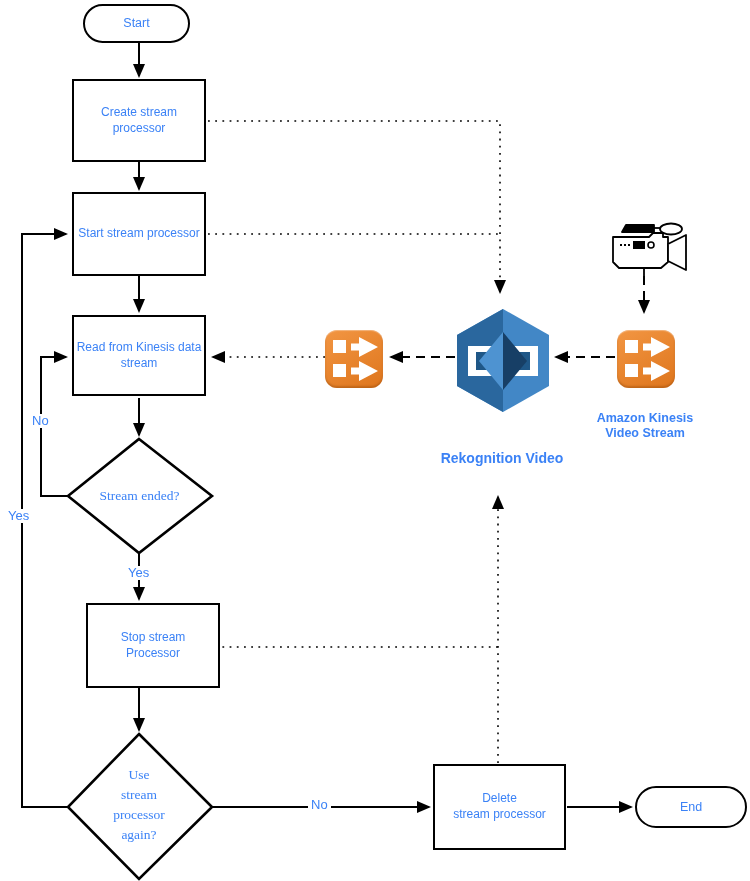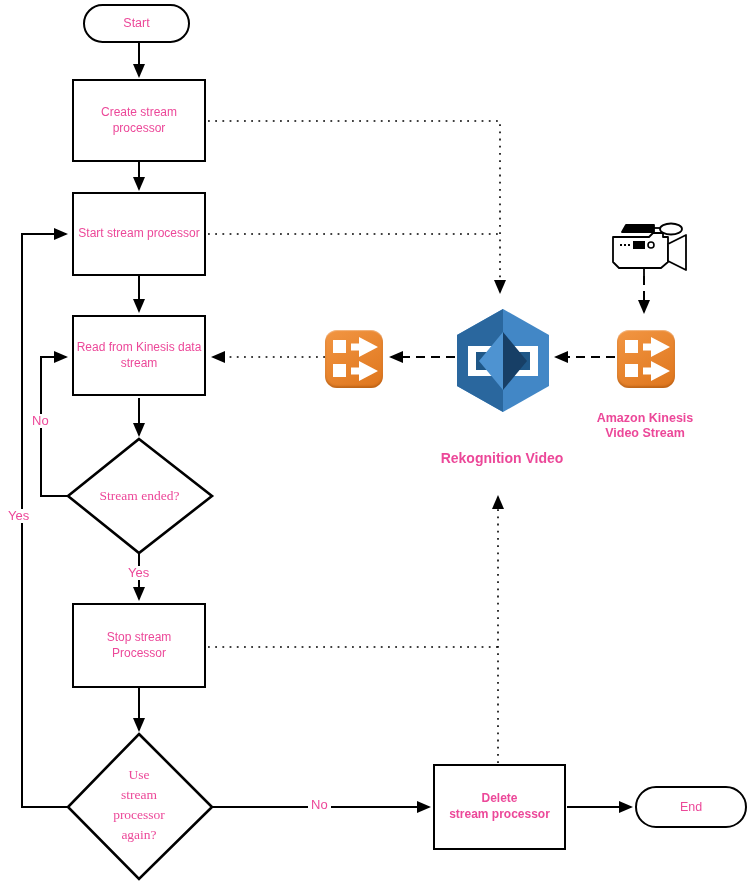--- a/index.html
+++ b/index.html
@@ -1,18 +1,18 @@
 <!DOCTYPE html>
 <html><head>
 <meta charset="utf-8">
 <style>
   html,body{margin:0;padding:0;background:#ffffff;}
   #canvas{
     position:relative;width:750px;height:881px;background:#ffffff;overflow:hidden;
-    font-family:"Liberation Sans","DejaVu Sans",sans-serif;color:#ec4899;
+    font-family:"Liberation Sans","DejaVu Sans",sans-serif;color:#3b82f6;
   }
   #wires{position:absolute;left:0;top:0;z-index:1;}
   .node{
     position:absolute;z-index:2;background:#fff;border:2px solid #000;
     display:flex;align-items:center;justify-content:center;text-align:center;
     font-size:12px;line-height:1.3;white-space:pre-line;box-sizing:border-box;
   }
   .oval{border-radius:22px;font-size:12.5px;}
   .diamond-label{
     position:absolute;z-index:2;display:flex;align-items:center;justify-content:center;
@@ -91,31 +91,31 @@
     <span>Start stream processor</span>
   </div>
 
   <div class="node" style="left:72px;top:315px;width:134px;height:81px;">
     <span>Read from Kinesis data
 stream</span>
   </div>
 
   <div class="diamond-label" style="left:69px;top:486px;width:141px;height:20px;">Stream ended?</div>
 
-  <div class="node" style="left:72px;top:603px;width:134px;height:85px;">
+  <div class="node" style="left:86px;top:603px;width:134px;height:85px;">
     <span>Stop stream
 Processor</span>
   </div>
 
   <div class="diamond-label" style="left:89px;top:755px;width:100px;height:100px;">Use
 stream
 processor
 again?</div>
 
-  <div class="node" style="left:433px;top:764px;width:133px;height:86px;font-weight:bold;">
+  <div class="node" style="left:433px;top:764px;width:133px;height:86px;">
     <span>Delete
 stream processor</span>
   </div>
 
   <div class="node oval" style="left:635px;top:786px;width:112px;height:42px;">
     <span>End</span>
   </div>
 
   <span class="edge-label" style="left:29px;top:414px;">No</span>
   <span class="edge-label" style="left:5px;top:509px;">Yes</span>

